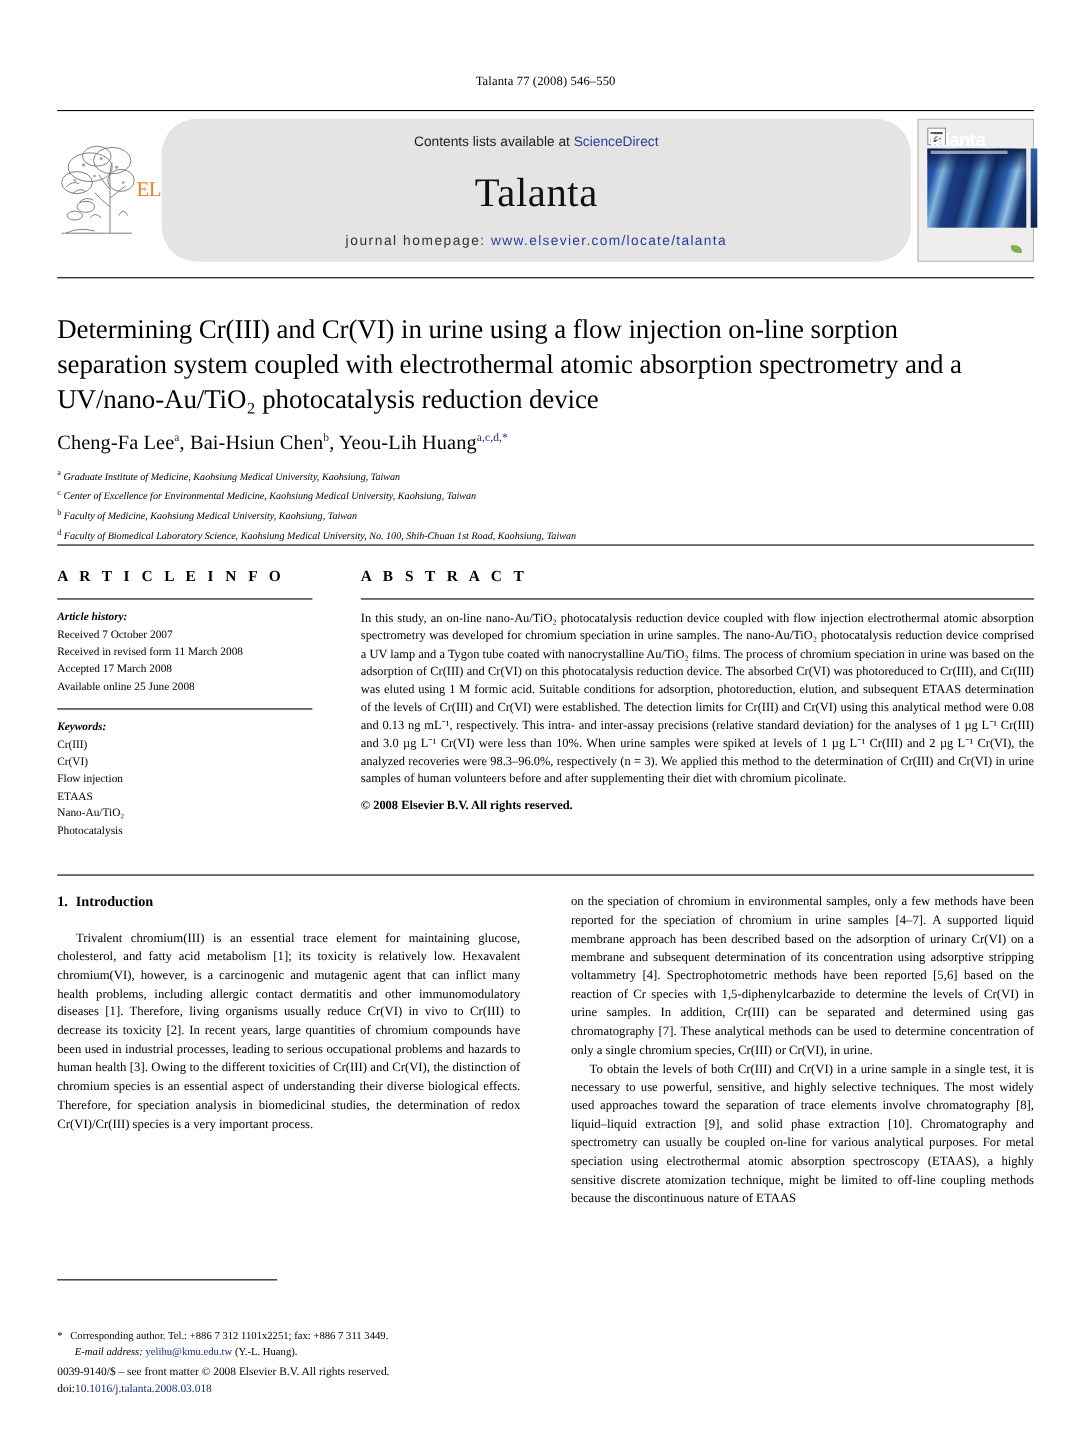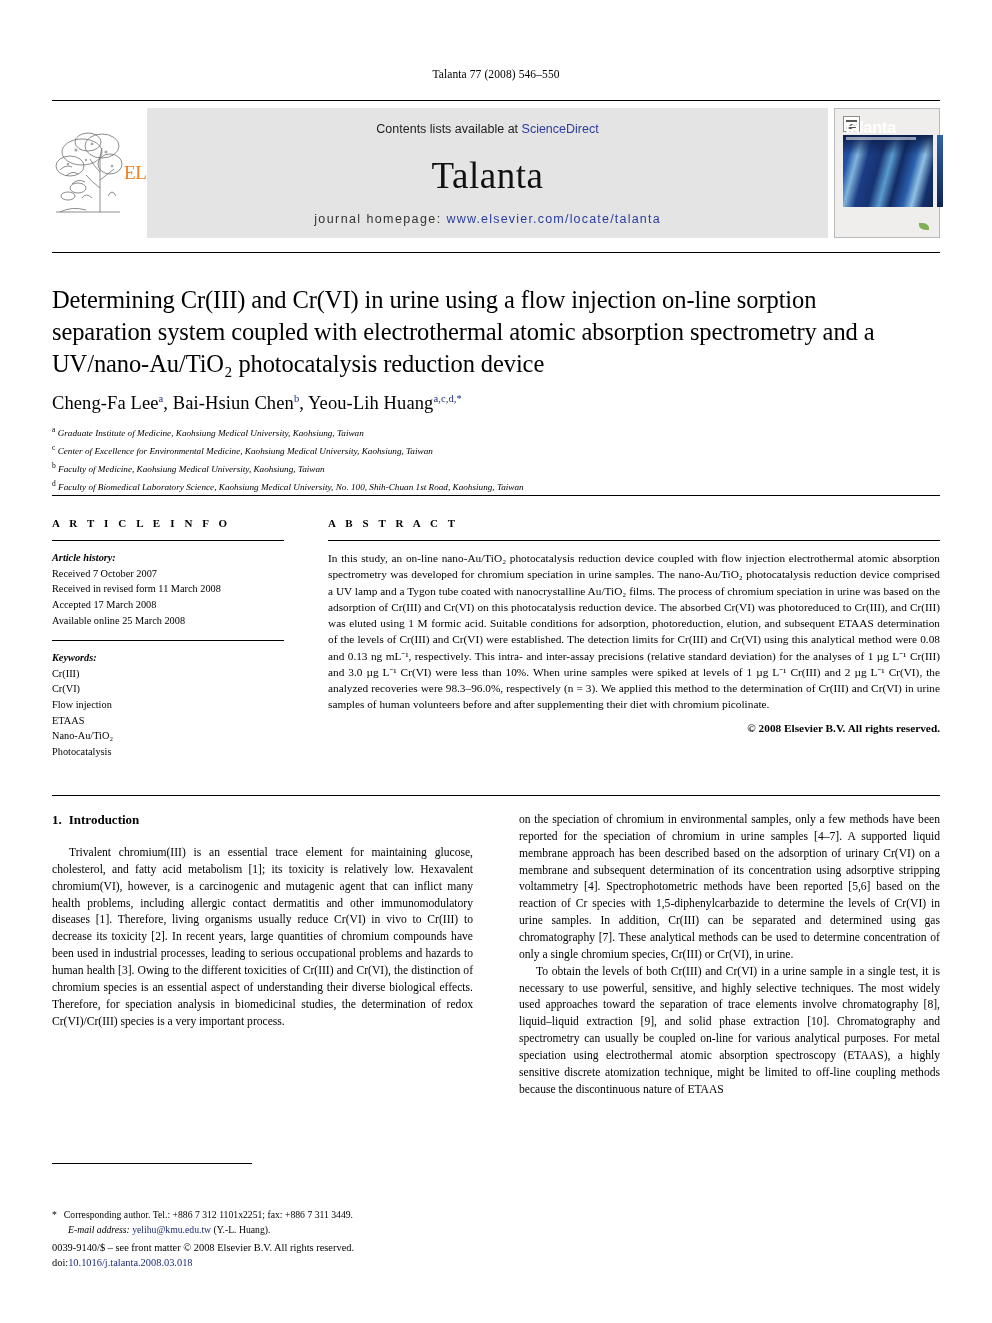--- a/index.html
+++ b/index.html
@@ -65,20 +65,21 @@
     margin-top: 1px;
     white-space: nowrap;
   }
   .banner-center {
     flex: 1 1 auto;
     background: #e4e4e4;
     margin-left: 15px;
     margin-right: 6px;
     height: 130px;
     position: relative;
+    border-radius: 32px;
   }
   .contents-line {
     position: absolute;
     top: 14px; left: 0; right: 0;
     text-align: center;
     font-family: "Liberation Sans", sans-serif;
     font-size: 12.5px;
     color: #222;
   }
   .sd-link { color: #2b3c9e; }
@@ -221,37 +222,36 @@
   }
   .col-abstract {
     position: absolute;
     top: 517px;
     left: 328px;
     width: 612px;
   }
   .head-spaced {
     font-family: "Liberation Serif", serif;
     font-weight: bold;
-    font-size: 11px;
+    font-size: 14px;
     letter-spacing: 3.6px;
     margin-bottom: 11px;
   }
   .thin-rule { border-top: 0.8px solid #000; margin-bottom: 9px; }
   .info-block { font-size: 10.3px; line-height: 1.52; }
   .info-block .lbl { font-style: italic; font-weight: bold; }
   .info-gap { height: 12px; }
   .abstract-body {
     font-size: 11.3px;
     line-height: 1.44;
     text-align: justify;
     hyphens: auto;
   }
   .copyright {
     margin-top: 9px;
-    text-align: right;
     font-size: 11.3px;
     font-weight: bold;
   }
 
   
   .body-rule {
     position: absolute;
     top: 795px; left: 52px; width: 888px;
     border-top: 0.9px solid #000;
   }
@@ -398,21 +398,21 @@
   <div class="section-rule"></div>
 
   <div class="col-info">
     <div class="head-spaced">A R T I C L E    I N F O</div>
     <div class="thin-rule"></div>
     <div class="info-block">
       <div class="lbl">Article history:</div>
       <div>Received 7 October 2007</div>
       <div>Received in revised form 11 March 2008</div>
       <div>Accepted 17 March 2008</div>
-      <div>Available online 25 March 2008</div>
+      <div>Available online 25 June 2008</div>
     </div>
     <div class="info-gap"></div>
     <div class="thin-rule"></div>
     <div class="info-block">
       <div class="lbl">Keywords:</div>
       <div>Cr(III)</div>
       <div>Cr(VI)</div>
       <div>Flow injection</div>
       <div>ETAAS</div>
       <div>Nano-Au/TiO₂</div>

